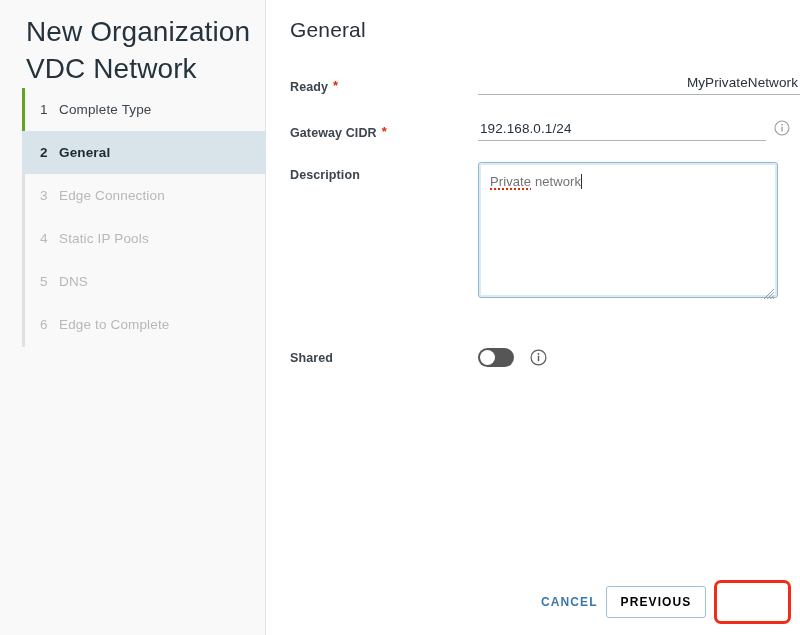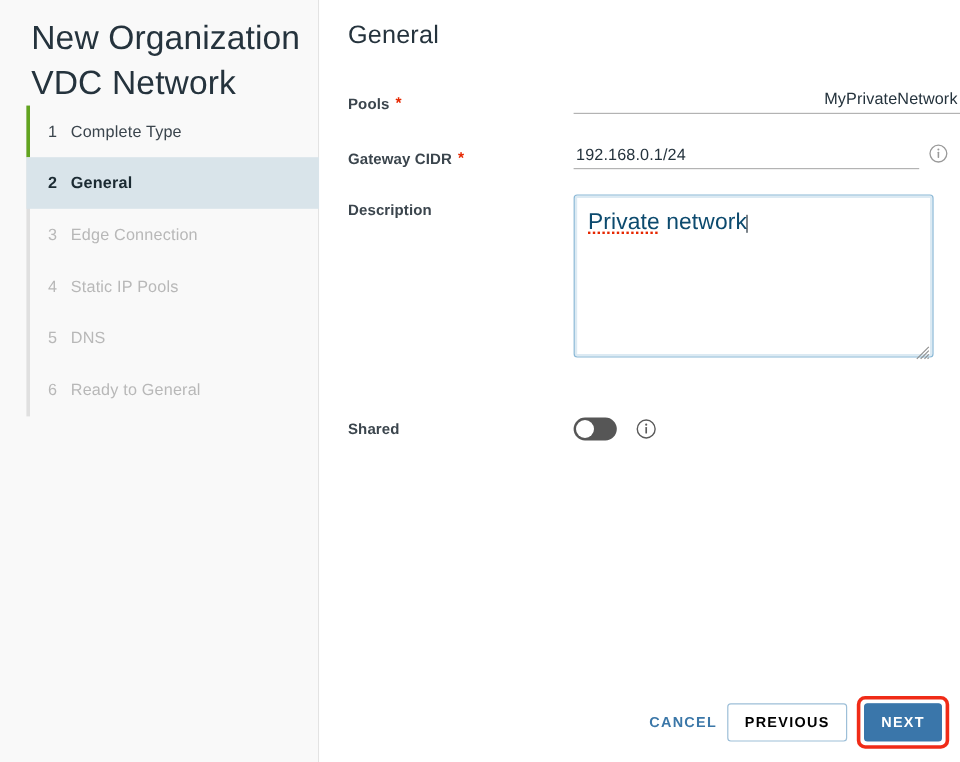--- a/index.html
+++ b/index.html
@@ -170,23 +170,23 @@
     padding: 10px 10px 10px 11px;
     resize: none;
     line-height: 1.35;
     letter-spacing: 0.1px;
   }
   
   .ta-overlay {
     position: absolute;
     left: 12px;
     top: 11px;
-    font-size: 19px;
+    font-size: 13px;
     line-height: 1.35;
-    color: #0c4a6e;
+    color: #737373;
     letter-spacing: 0.1px;
     pointer-events: none;
     white-space: pre;
   }
   .ta-overlay .misspelled {
     text-decoration: underline;
     text-decoration-style: dotted;
     text-decoration-color: #e62700;
     text-decoration-thickness: 1.5px;
     text-underline-offset: 2px;
@@ -316,32 +316,32 @@
         <span>Static IP Pools</span>
       </div>
 
       <div class="step">
         <span class="num">5</span>
         <span>DNS</span>
       </div>
 
       <div class="step">
         <span class="num">6</span>
-        <span>Ready to General</span>
+        <span>Edge to Complete</span>
       </div>
     </div>
   </div>
 
   <div id="main">
 
     <div id="pane-title">General</div>
 
     <div class="form-row" style="top:78px;">
       <div class="field-label">
-        <span>Pools</span><span class="req">*</span>
+        <span>Ready</span><span class="req">*</span>
       </div>
       <input class="uinput" type="text" style="left: 188px; top: -6px; width: 322px; text-align: right;" value="MyPrivateNetwork">
     </div>
 
     <div class="form-row" style="top:124px;">
       <div class="field-label">
         <span>Gateway CIDR</span><span class="req">*</span>
       </div>
       <input class="uinput" type="text" style="left: 188px; top: -6px; width: 288px;" value="192.168.0.1/24">
       <span class="info-icon" style="left:484px; top:-4px;">
@@ -383,19 +383,18 @@
           <rect x="7.35" y="6.4" width="1.3" height="5.2" rx="0.5" fill="#5a5a5a"></rect>
         </svg>
       </span>
     </div>
 
     <div id="footer">
       <button class="btn btn-flat" style="left:264px; top:24px;">CANCEL</button>
 
       <button class="btn btn-outline" style="left:340px; top:23px; width:100px;">PREVIOUS</button>
 
-      <button class="btn btn-primary" style="left:454px; top:23px; width:65px;">NEXT</button>
 
       <div id="next-highlight" style="left: 448px; top: 17px; width: 77px; height: 44px; border-color: rgb(240, 43, 23);"></div>
     </div>
 
   </div>
 </div>
 
 </body></html>

